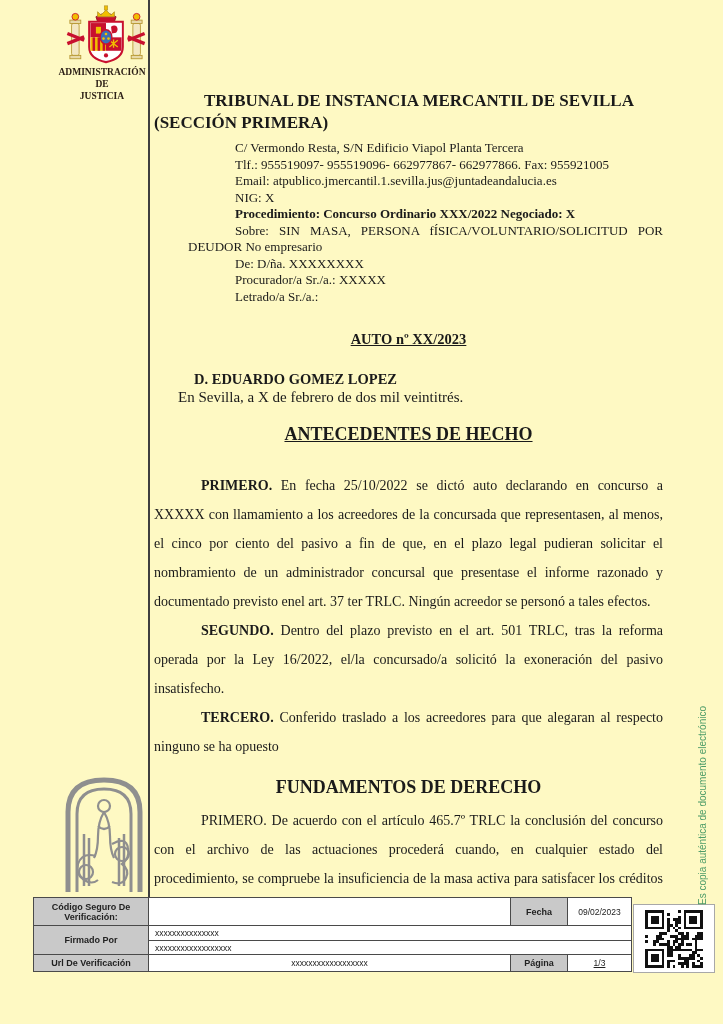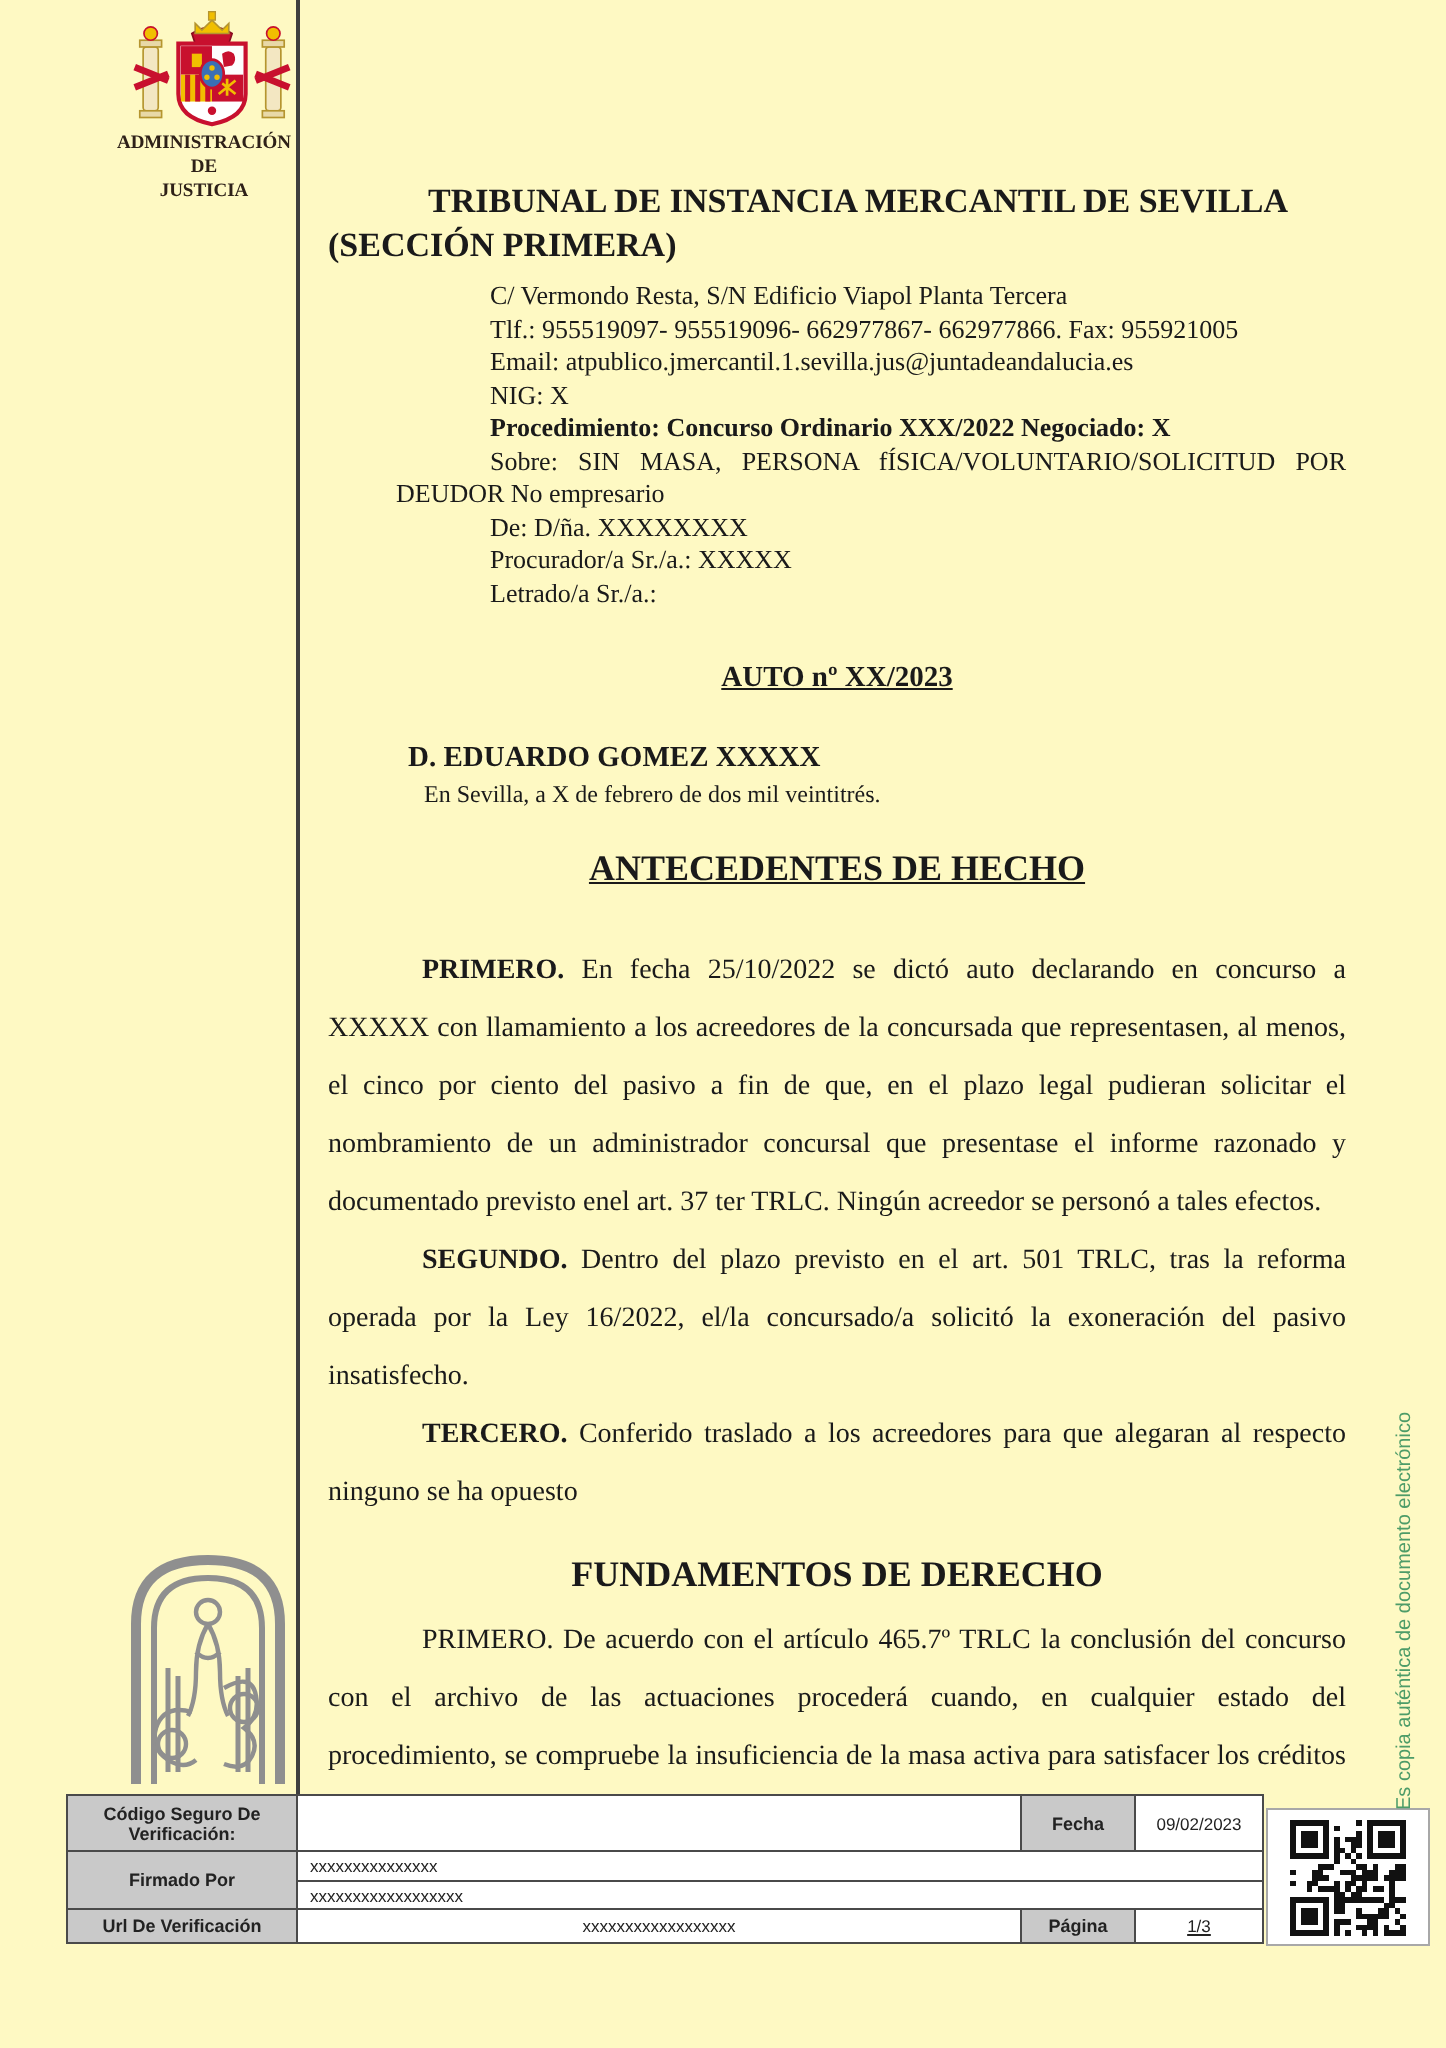--- a/index.html
+++ b/index.html
@@ -12,32 +12,32 @@
   
   .crest{position:absolute;left:64px;top:5px;width:84px;height:60px;}
   .agency-label{position:absolute;left:48px;top:66px;width:108px;text-align:center;
         font-weight:bold;font-size:9.5px;line-height:12px;color:#2e2118;white-space:pre-line;
         font-family:"Liberation Serif",serif;}
 
   
   .regional-logo{position:absolute;left:62px;top:774px;width:84px;height:120px;}
 
   
-  .main{position:absolute;left:164px;top:0;width:509px;}
+  .main{position:absolute;left:154px;top:0;width:509px;}
   .court-title{margin-top:90px;font-weight:bold;font-size:17px;line-height:22px;}
   .court-title .l1{display:block;padding-left:50px;}
   .court-title .l2{display:block;}
   .addr-block{margin-top:6px;font-size:13px;line-height:16.5px;padding-left:34px;}
   .addr-line{margin-left:47px;}
   .addr-line.bold{font-weight:bold;}
   .hang{margin-left:0;text-indent:47px;text-align:justify;}
   .auto-heading{margin-top:26px;text-align:center;font-weight:bold;font-size:14.5px;
         text-decoration:underline;}
   .judge{margin-top:22px;margin-left:40px;font-weight:bold;font-size:14.5px;line-height:18px;}
-  .place-date{margin-left:48px;font-size:12px;line-height:18px;}
+  .place-date{margin-left:24px;font-size:15px;line-height:18px;}
   .section-heading{margin-top:18px;text-align:center;font-weight:bold;font-size:18px;
         text-decoration:underline;}
   .section-heading.nounder{text-decoration:none;margin-top:16px;}
   .para{margin:0;font-size:14px;line-height:29px;text-align:justify;text-indent:47px;}
   .para.first{margin-top:26px;}
   .para.fund{margin-top:8px;}
 
   
   .csv-table{position:absolute;left:33px;top:897px;width:597px;display:grid;
         grid-template-columns:115px 362px 57px 63px;grid-template-rows:28px 15px 14px 16px;
@@ -152,21 +152,21 @@
       <div class="addr-line">NIG: X</div>
       <div class="addr-line bold">Procedimiento: Concurso Ordinario XXX/2022 Negociado: X</div>
       <div class="addr-line hang">Sobre: SIN MASA, PERSONA fÍSICA/VOLUNTARIO/SOLICITUD POR DEUDOR No empresario</div>
       <div class="addr-line">De: D/ña. XXXXXXXX</div>
       <div class="addr-line">Procurador/a Sr./a.: XXXXX</div>
       <div class="addr-line">Letrado/a Sr./a.:</div>
     </div>
 
     <div class="auto-heading">AUTO nº XX/2023</div>
 
-    <div class="judge">D. EDUARDO GOMEZ XXXXX</div>
+    <div class="judge">D. EDUARDO GOMEZ LOPEZ</div>
     <div class="place-date">En Sevilla, a X de febrero de dos mil veintitrés.</div>
 
     <div class="section-heading">ANTECEDENTES DE HECHO</div>
 
     <p class="para first"><b>PRIMERO.</b><span> En fecha 25/10/2022 se dictó auto declarando en concurso a XXXXX con llamamiento a los acreedores de la concursada que representasen, al menos, el cinco por ciento del pasivo a fin de que, en el plazo legal pudieran solicitar el nombramiento de un administrador concursal que presentase el informe razonado y documentado previsto enel art. 37 ter TRLC. Ningún acreedor se personó a tales efectos.</span></p>
     <p class="para"><b>SEGUNDO.</b><span> Dentro del plazo previsto en el art. 501 TRLC, tras la reforma operada por la Ley 16/2022, el/la concursado/a solicitó la exoneración del pasivo insatisfecho.</span></p>
     <p class="para"><b>TERCERO.</b><span> Conferido traslado a los acreedores para que alegaran al respecto ninguno se ha opuesto</span></p>
 
     <div class="section-heading nounder">FUNDAMENTOS DE DERECHO</div>
 

